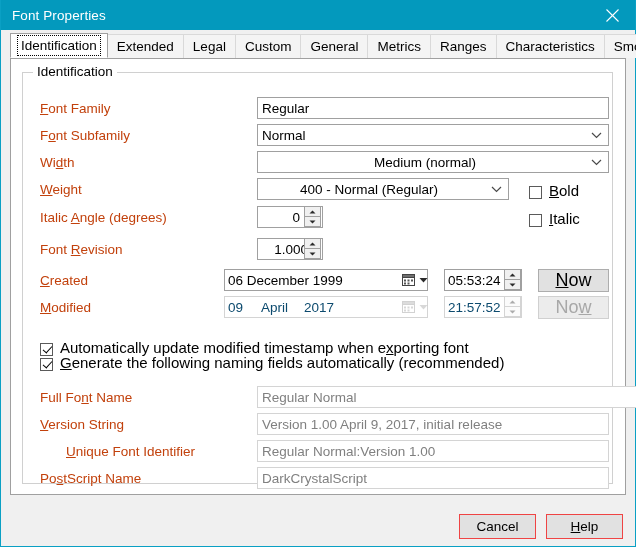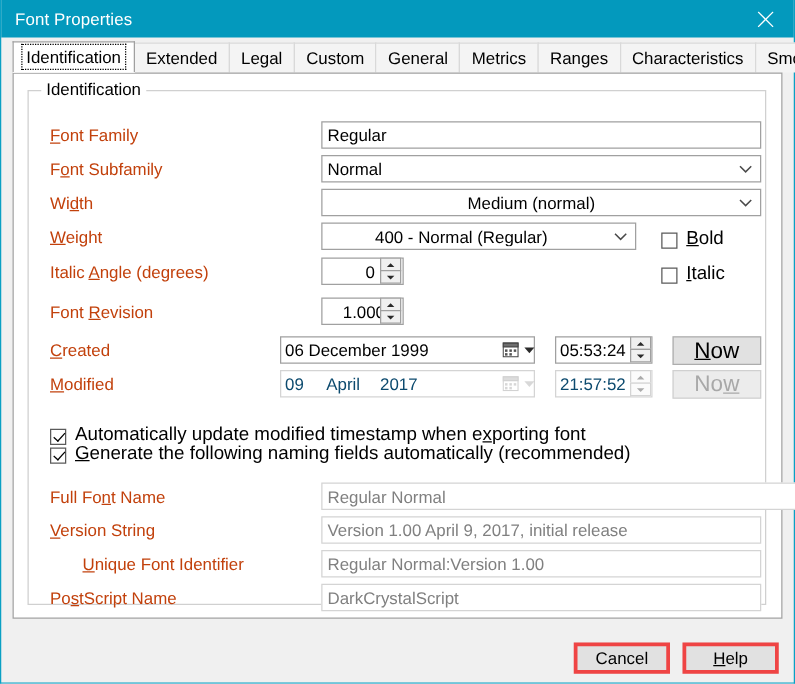--- a/index.html
+++ b/index.html
@@ -192,21 +192,21 @@
   
   .dp-icon {
     position: absolute;
     display: flex; align-items: center; gap: 2px;
   }
 
   
   .btn {
     position: absolute;
     background: #e1e1e1;
-    border: 3px solid #ef4444;
+    border: 1px solid #ef4444;
     font-size: 13.5px;
     color: #000;
     display: flex; align-items: center; justify-content: center;
     height: 25px;
     cursor: default;
     white-space: nowrap;
   }
   .btn.default {
     border: 2px solid #0078d7;
     margin-top: 44px;

